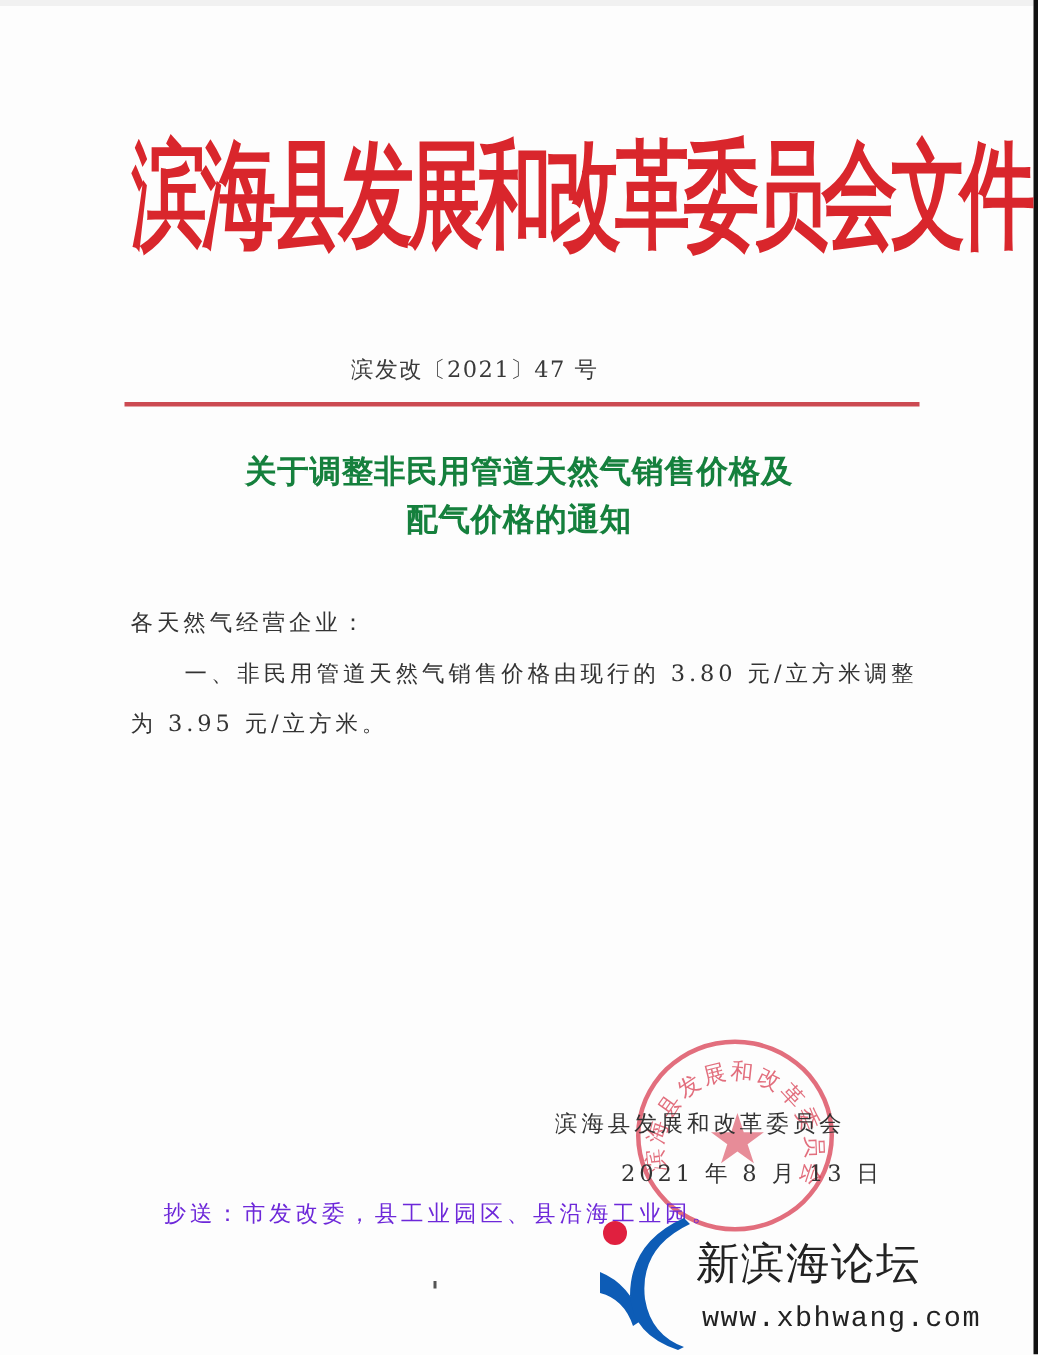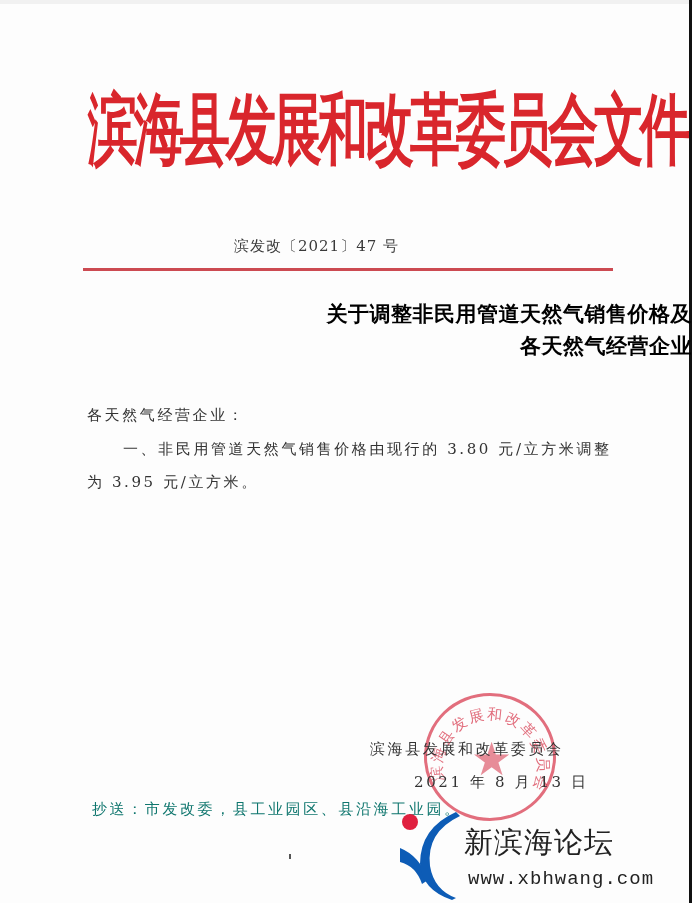--- a/index.html
+++ b/index.html
@@ -25,37 +25,37 @@
     }
     .doc-number {
       position: absolute; top: 237px; left: 0; width: 633px; text-align: center;
       font-size: 15px; color: #3a3a3a; letter-spacing: 1px;
     }
     .red-rule {
       position: absolute; top: 268px; left: 83px; width: 530px; height: 3px;
       background: #cc4a52;
     }
     .notice-title {
-      position: absolute; top: 298px; left: 0; width: 692px; text-align: right;
-      font-size: 21px; font-weight: bold; line-height: 32px; color: #000000;
+      position: absolute; top: 298px; left: 0; width: 692px; text-align: center;
+      font-size: 21px; font-weight: bold; line-height: 32px; color: #15803d;
       letter-spacing: 0.5px;
     }
     .body {
       position: absolute; top: 399px; left: 87px; width: 540px;
       font-size: 15px; line-height: 33.5px; color: #333; letter-spacing: 2.6px;
     }
     .body p { margin: 0; }
     .indent { text-indent: 36px; }
     .signature {
       position: absolute; top: 733px; left: 370px; font-size: 15px; color: #333;
       letter-spacing: 2.6px; line-height: 33px;
     }
     .signature .date { padding-left: 44px; }
     .cc {
-      position: absolute; top: 800px; left: 92px; font-size: 15px; color: #0f766e;
+      position: absolute; top: 800px; left: 109px; font-size: 15px; color: #6d28d9;
       letter-spacing: 2.6px;
       font-family: Liberation Mono, monospace;
     }
     .seal {
       position: absolute; top: 693px; left: 424px; width: 132px; height: 128px;
       border: 3px solid rgba(214, 48, 70, 0.7); border-radius: 50%;
       box-sizing: border-box;
     }
     .seal-text {
       position: absolute; left: 0; top: 0; width: 100%; height: 100%;
@@ -88,21 +88,21 @@
 <div class="right-edge"></div>
 
 <div class="header-title">滨海县发展和改革委员会文件</div>
 
 <div class="doc-number">滨发改〔2021〕47 号</div>
 
 <div class="red-rule"></div>
 
 <div class="notice-title">
   <div>关于调整非民用管道天然气销售价格及</div>
-  <div>各天然气经营企业</div>
+  <div>配气价格的通知</div>
 </div>
 
 <div class="body">
   <p>各天然气经营企业：</p>
   <p class="indent">一、非民用管道天然气销售价格由现行的 3.80 元/立方米调整为 3.95 元/立方米。</p>
 </div>
 
 <div class="seal">
   <svg class="seal-text" viewBox="0 0 126 122">
     <defs>

